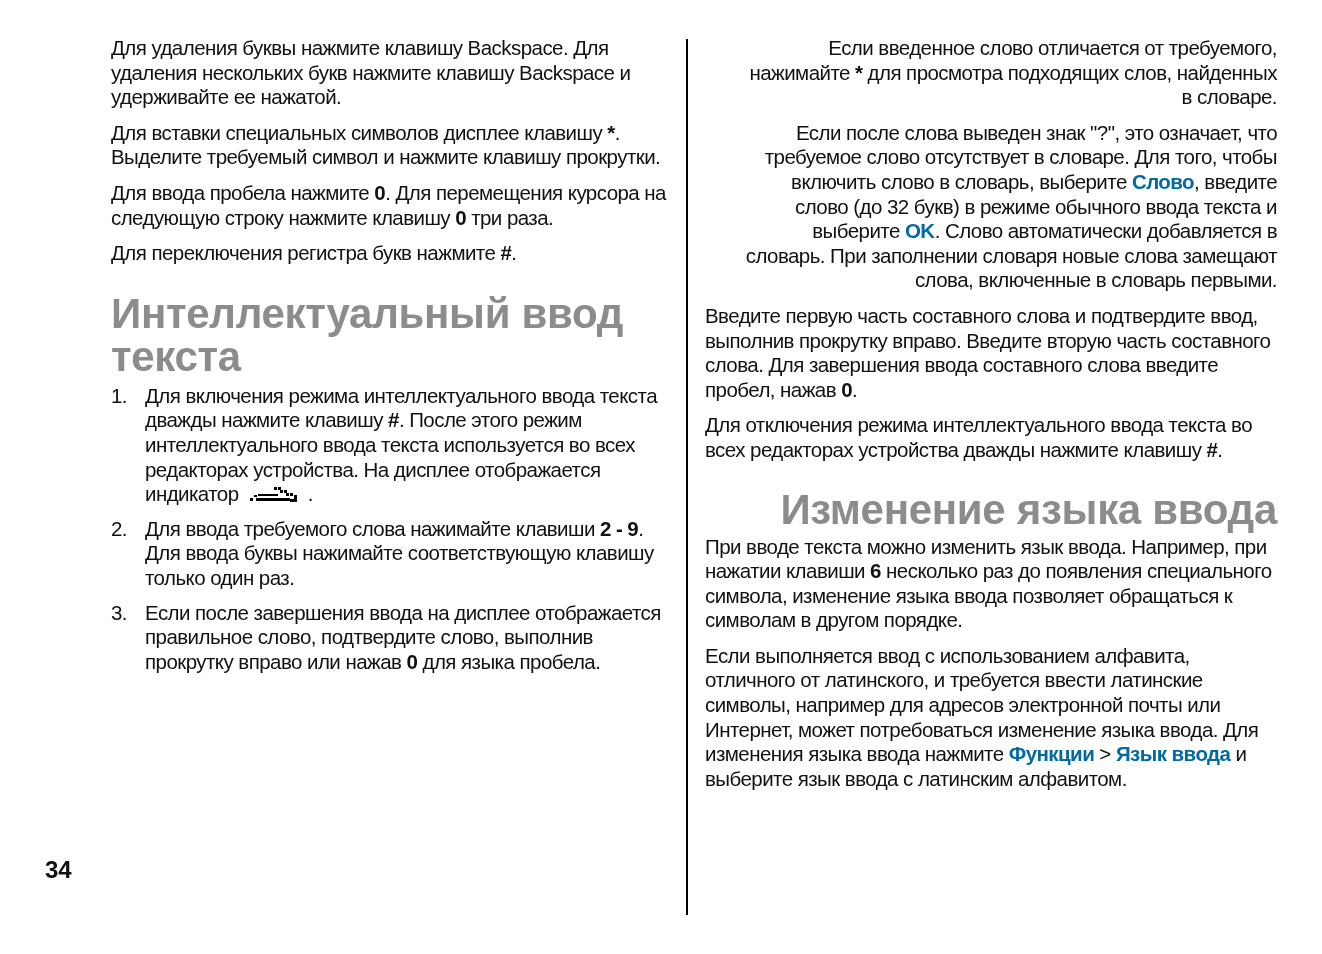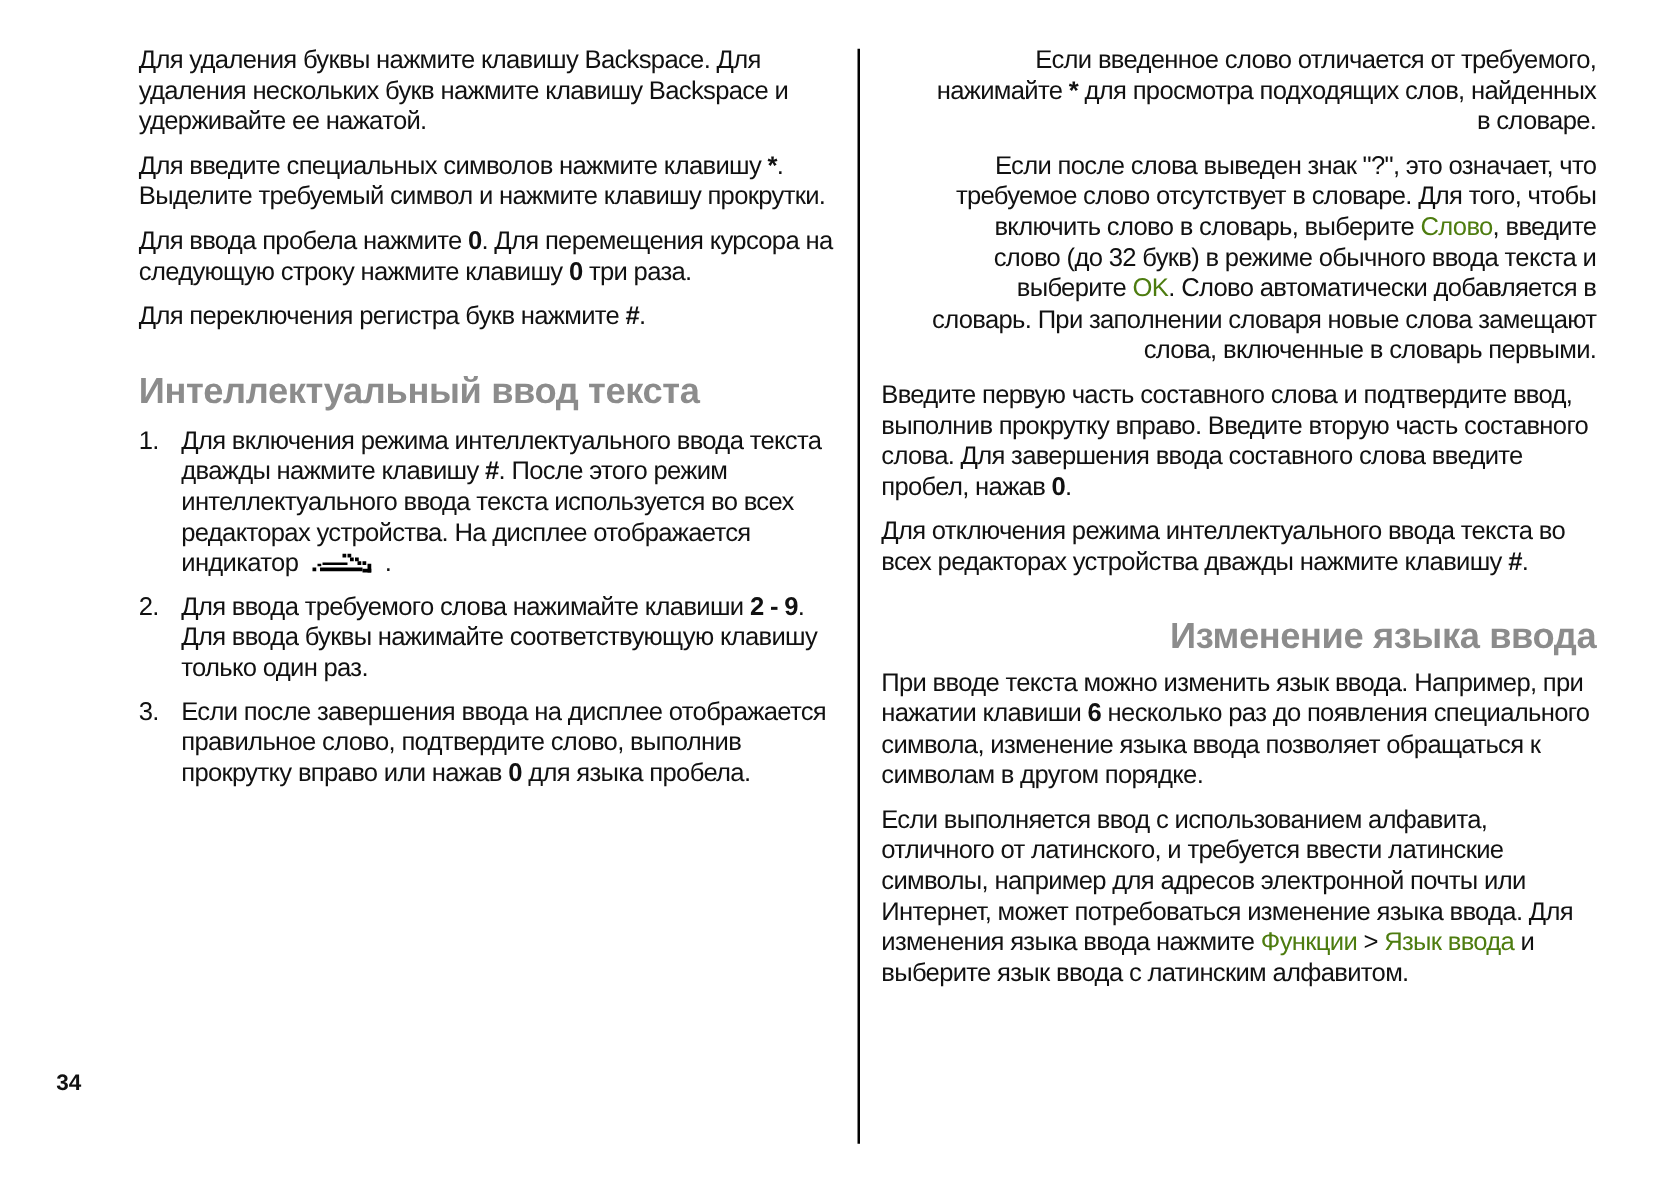--- a/index.html
+++ b/index.html
@@ -40,28 +40,28 @@
     }
     p {
       margin: 0 0 11px 0;
     }
     .indent {
       padding-left: 33px;
       text-align: right;
     }
     b { font-weight: bold; }
     .link {
-      color: #4d7c0f;
-      font-weight: normal;
+      color: #0369a1;
+      font-weight: bold;
     }
     h2 {
       margin: 0;
       font-weight: bold;
       color: #8c8c8c;
-      font-size: 29px;
+      font-size: 42px;
       line-height: 43px;
       letter-spacing: -0.3px;
     }
     .h-left { margin-top: 26px; margin-bottom: 6px; }
     .h-right { margin-top: 25px; margin-bottom: 4px; text-align: right; }
     ol {
       list-style: none;
       margin: 0;
       padding: 0;
     }
@@ -79,35 +79,35 @@
       display: inline-block;
       vertical-align: -3px;
       width: 60px;
       height: 20px;
       margin-left: 4px;
     }
     .page-number {
       position: absolute;
       left: 45px;
       top: 856px;
-      font-size: 18px;
+      font-size: 24px;
       font-weight: bold;
       color: #111;
     }
   </style>
 </head>
 <body>
 
 <div class="page">
 
   <div class="col col-left">
     <p><span>Для удаления буквы нажмите клавишу Backspace. Для удаления нескольких букв нажмите клавишу Backspace и удерживайте ее нажатой.</span></p>
 
 
-    <p><span>Для введите специальных символов нажмите клавишу </span><b>*</b><span>. Выделите требуемый символ и нажмите клавишу прокрутки.</span></p>
+    <p><span>Для вставки специальных символов дисплее клавишу </span><b>*</b><span>. Выделите требуемый символ и нажмите клавишу прокрутки.</span></p>
 
     <p><span>Для ввода пробела нажмите </span><b>0</b><span>. Для перемещения курсора на следующую строку нажмите клавишу </span><b>0</b><span> три раза.</span></p>
 
     <p><span>Для переключения регистра букв нажмите </span><b>#</b><span>.</span></p>
 
     <h2 class="h-left">Интеллектуальный ввод текста</h2>
 
     <ol>
       <li>
         <span class="num">1.</span>

